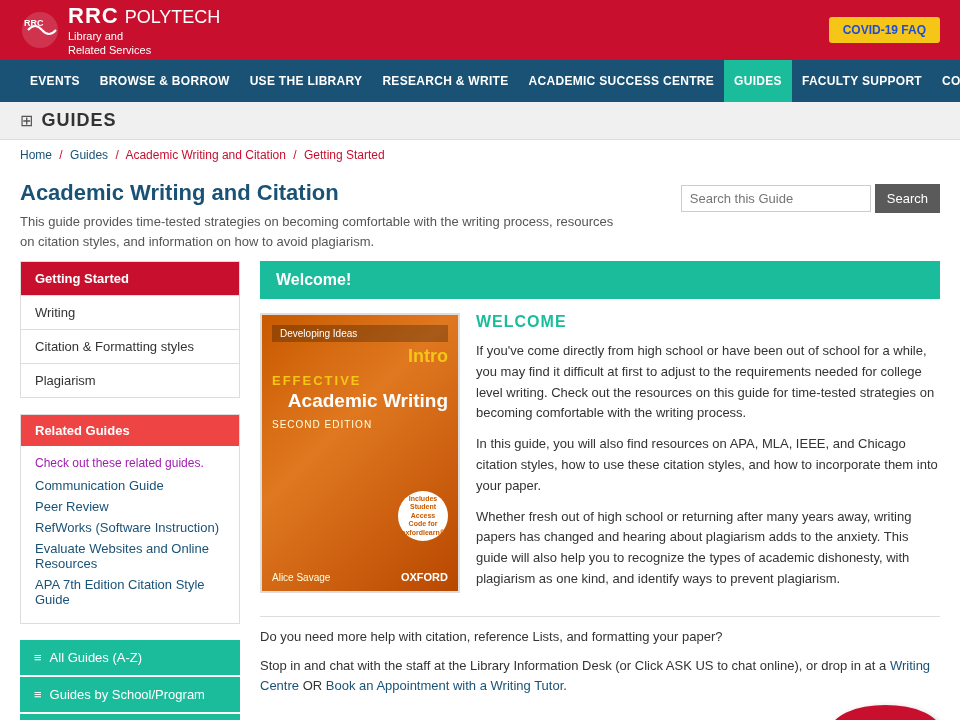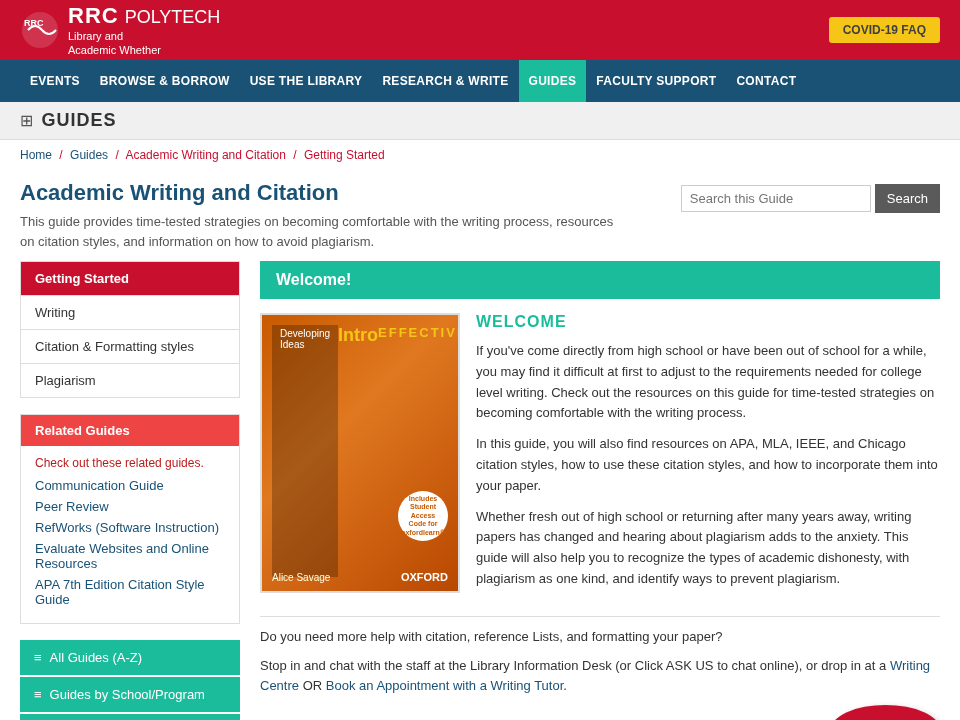--- a/index.html
+++ b/index.html
@@ -29,21 +29,21 @@
       color: white;
       font-size: 11px;
       line-height: 1.3;
     }
     .logo-icon {
       width: 40px;
       height: 40px;
     }
     .covid-btn {
       background: #f5c518;
-      color: #404040;
+      color: #1d4ed8;
       font-weight: bold;
       font-size: 12px;
       padding: 6px 14px;
       border: none;
       border-radius: 3px;
       cursor: pointer;
     }
 
     
     .nav-main {
@@ -183,21 +183,21 @@
       color: white;
       font-size: 13px;
       font-weight: bold;
       padding: 8px 14px;
     }
     .sidebar-related-body {
       padding: 10px 14px;
     }
     .sidebar-related-body p {
       font-size: 12px;
-      color: #b91c1c;
+      color: #a21caf;
       margin-bottom: 8px;
     }
     .sidebar-related-body ul {
       list-style: none;
       padding: 0;
     }
     .sidebar-related-body ul li {
       margin-bottom: 6px;
       font-size: 13px;
     }
@@ -242,21 +242,21 @@
       background: #e07020;
       position: relative;
       overflow: hidden;
       height: 280px;
     }
     .book-cover-inner {
       width: 100%;
       height: 100%;
       background: linear-gradient(135deg, #c85a00 0%, #e07820 40%, #b84800 100%);
       display: flex;
-      flex-direction: row;
+      flex-direction: column;
       padding: 10px;
       position: relative;
     }
     .book-badge {
       position: absolute;
       right: 10px;
       bottom: 50px;
       width: 50px;
       height: 50px;
       background: white;
@@ -346,32 +346,33 @@
       <text x="4" y="16" fill="white" font-size="9" font-weight="bold">RRC</text>
       <path d="M8 20 Q15 12 22 20 Q29 28 36 20" stroke="white" fill="none" stroke-width="2"></path>
     </svg>
     <div>
       <div style="display:flex;align-items:baseline;gap:6px;">
         <span class="logo-text">RRC</span>
         <span style="color:white;font-size:18px;font-weight:300;">POLYTECH</span>
       </div>
       <div class="logo-sub">
         <span>Library and</span><br>
-        <span>Academic Whether</span>
+        <span>Related Services</span>
       </div>
     </div>
   </div>
   <button class="covid-btn">COVID-19 FAQ</button>
 </div>
 
 <nav class="nav-main">
   <a href="#">EVENTS</a>
   <a href="#">BROWSE &amp; BORROW</a>
   <a href="#">USE THE LIBRARY</a>
   <a href="#">RESEARCH &amp; WRITE</a>
+  <a href="#">ACADEMIC SUCCESS CENTRE</a>
   <a href="#" class="active">GUIDES</a>
   <a href="#">FACULTY SUPPORT</a>
   <a href="#">CONTACT</a>
 
 </nav>
 
 <div class="guides-bar">
   <span class="grid-icon">⊞</span>
   <span class="guides-title">GUIDES</span>
 </div>

